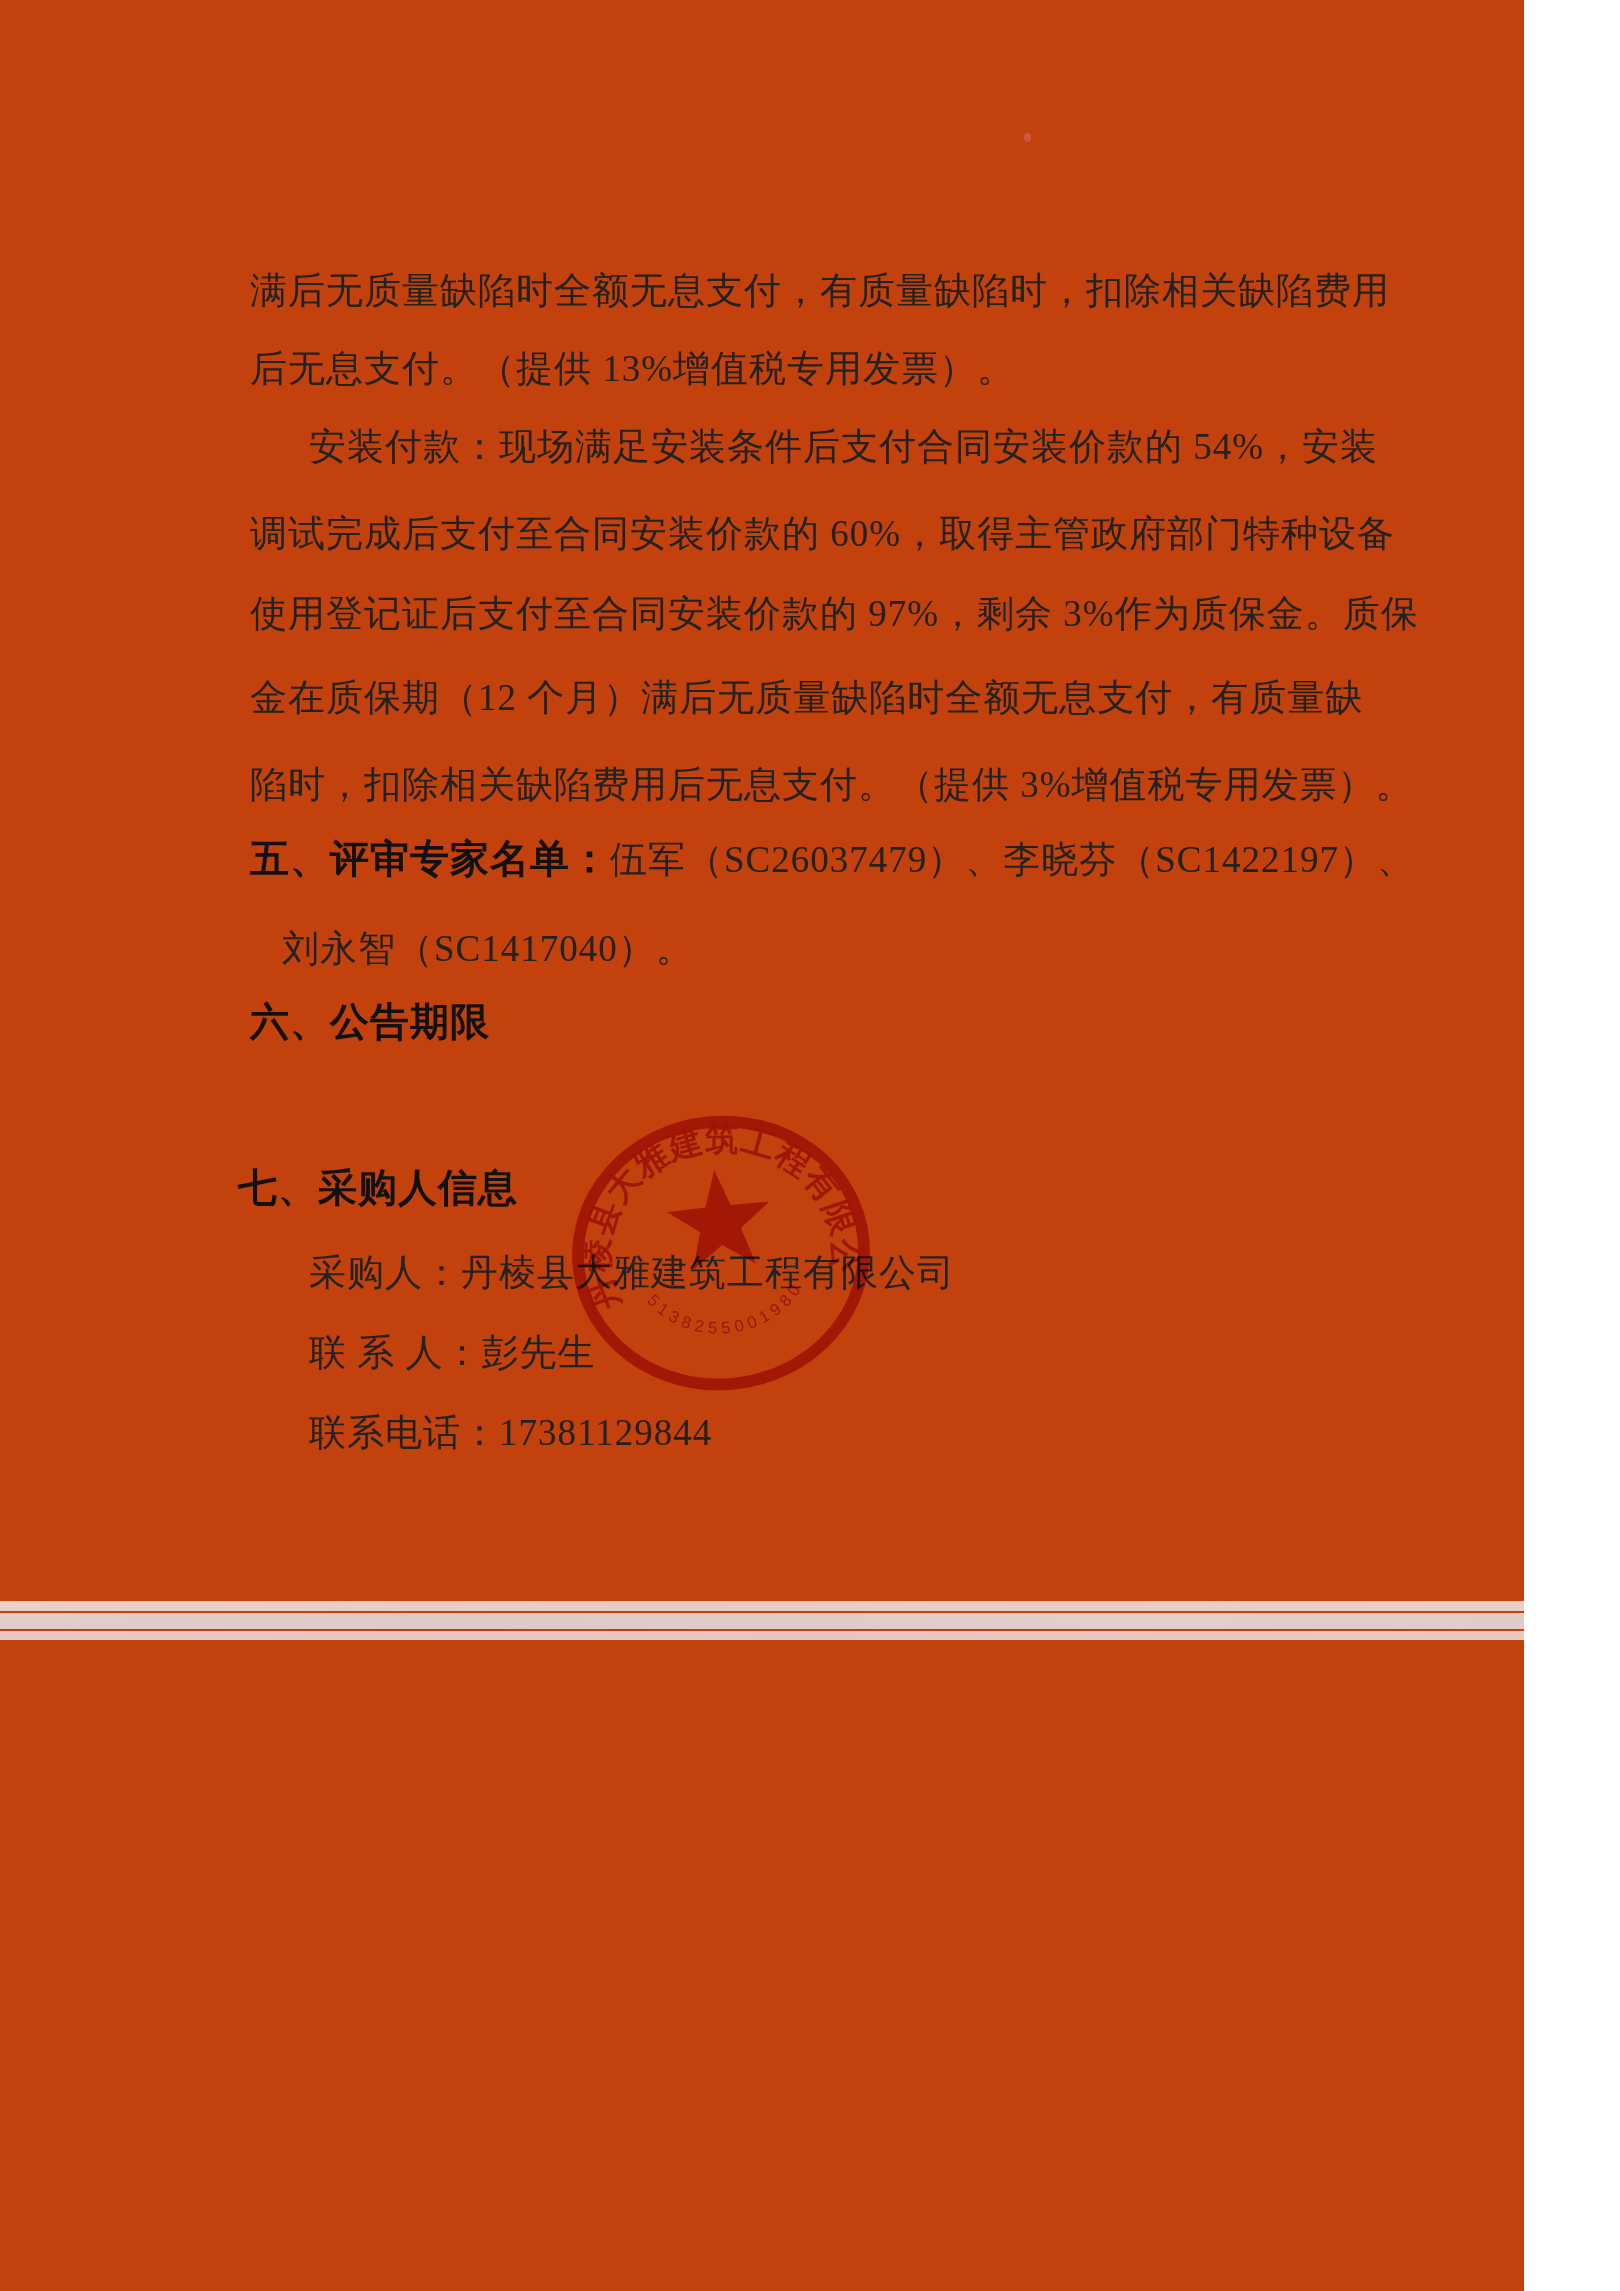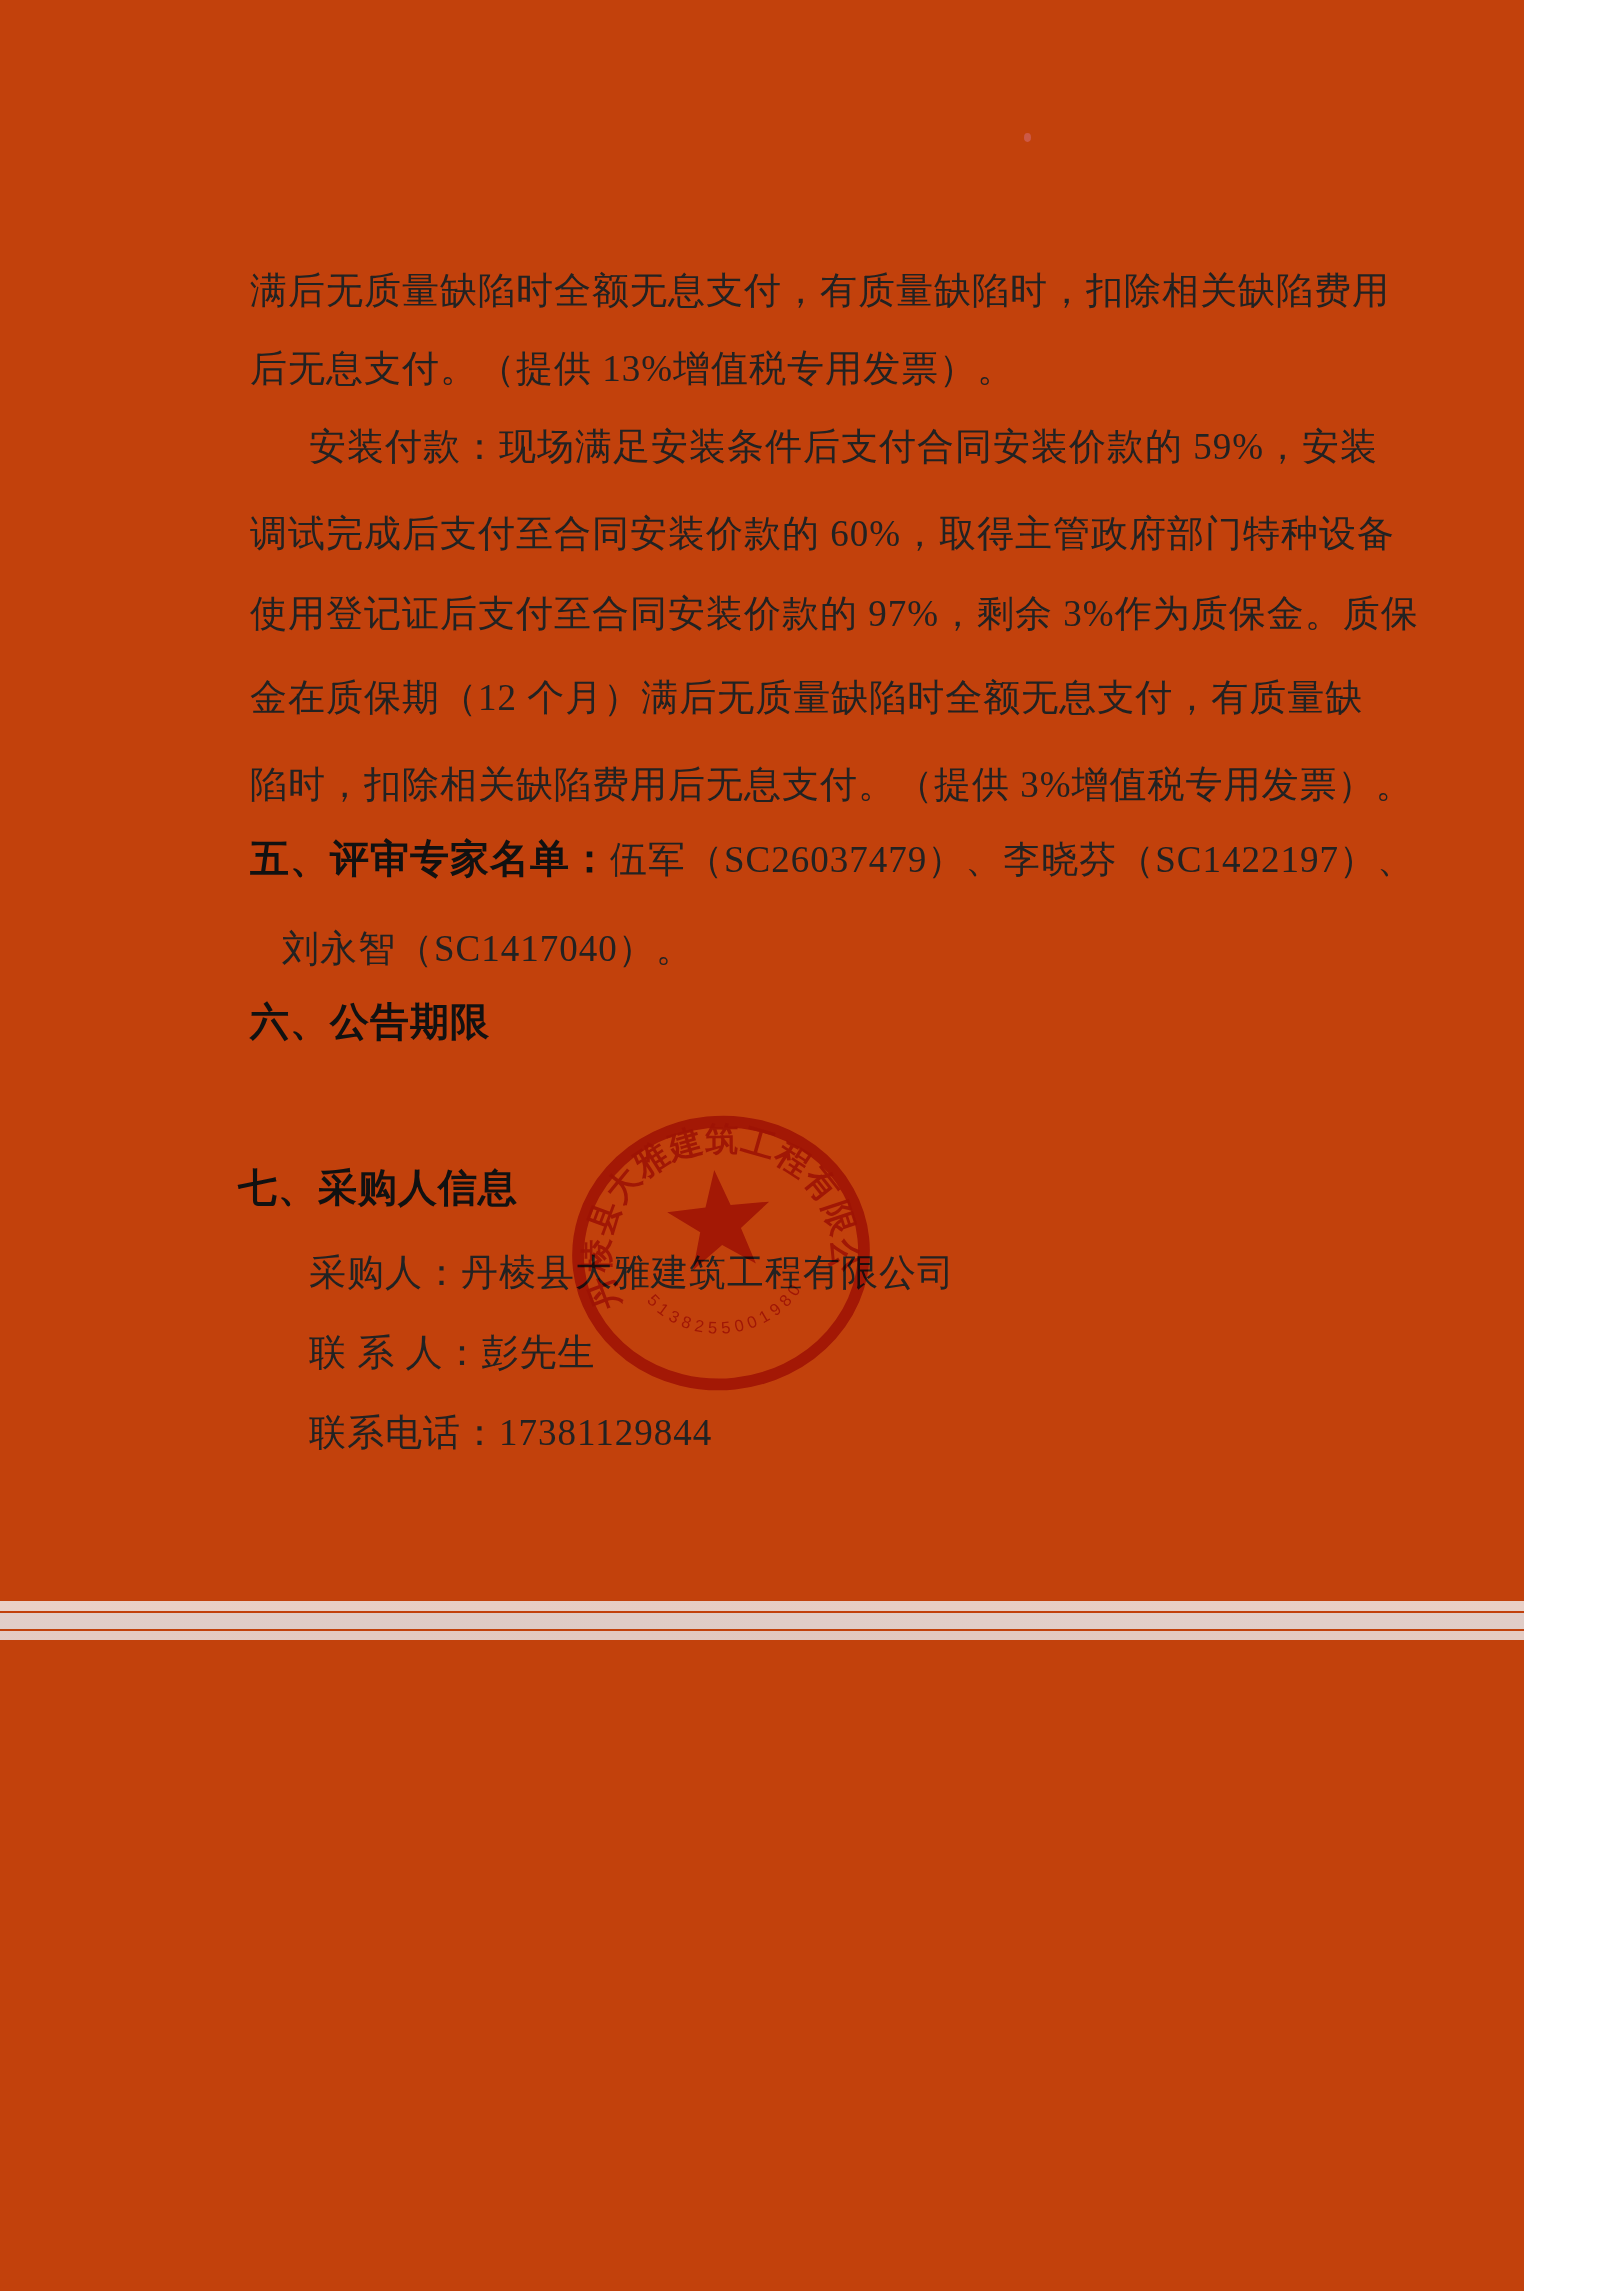--- a/index.html
+++ b/index.html
@@ -63,21 +63,21 @@
     fill:#cd3a3c;
   }
 </style>
 </head>
 <body>
 
 <div id="page">
 
   <div class="line" style="left:250px;top:267px;">满后无质量缺陷时全额无息支付，有质量缺陷时，扣除相关缺陷费用</div>
   <div class="line" style="left:250px;top:345px;">后无息支付。（提供 13%增值税专用发票）。</div>
-  <div class="line" style="left:309px;top:423px;">安装付款：现场满足安装条件后支付合同安装价款的 59%，安装</div>
+  <div class="line" style="left:309px;top:423px;">安装付款：现场满足安装条件后支付合同安装价款的 54%，安装</div>
   <div class="line" style="left:250px;top:510px;">调试完成后支付至合同安装价款的 60%，取得主管政府部门特种设备</div>
   <div class="line" style="left:250px;top:590px;">使用登记证后支付至合同安装价款的 97%，剩余 3%作为质保金。质保</div>
   <div class="line" style="left:250px;top:674px;text-align:center;">金在质保期（12 个月）满后无质量缺陷时全额无息支付，有质量缺</div>
   <div class="line" style="left:250px;top:761px;">陷时，扣除相关缺陷费用后无息支付。（提供 3%增值税专用发票）。</div>
 
   <div class="line heading" style="left:250px;top:835px;"><span class="bold-seg">五、评审专家名单：</span><span>伍军（SC26037479）、李晓芬（SC1422197）、</span></div>
 
   <div class="line" style="left:250px;top:925px;margin-left:32px;">刘永智（SC1417040）。</div>
 
   <div class="line heading" style="left:250px;top:998px;"><span class="bold-seg">六、公告期限</span></div>

